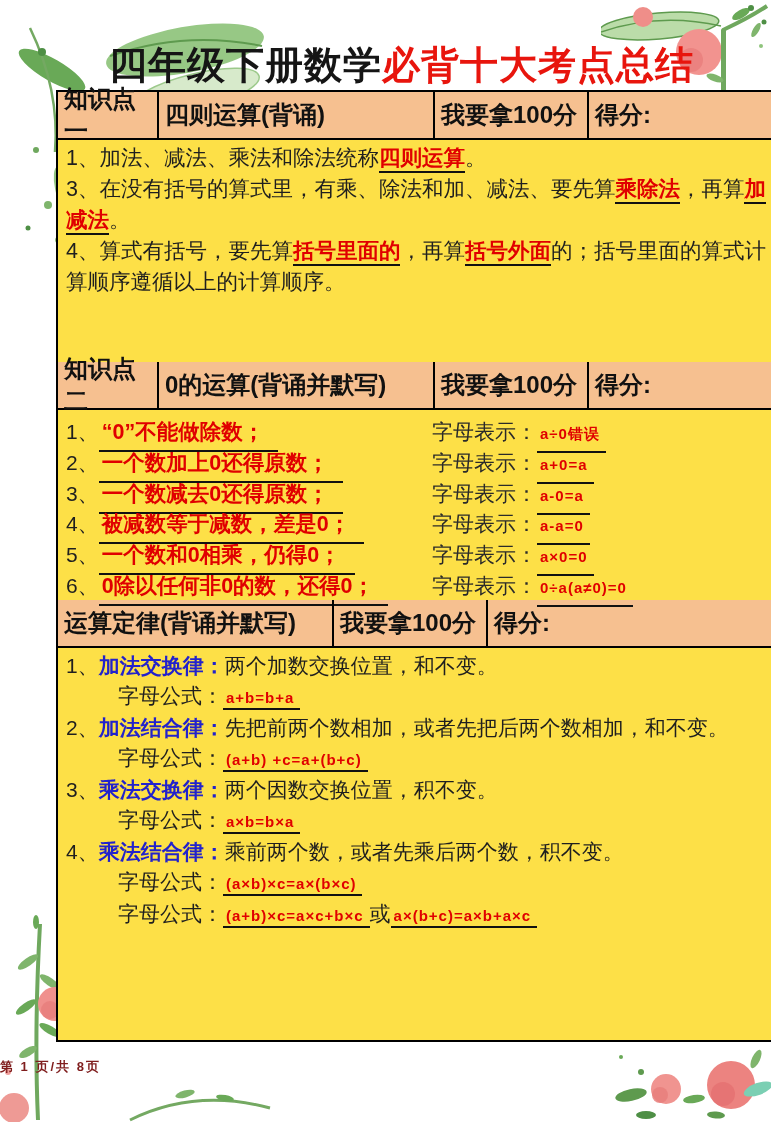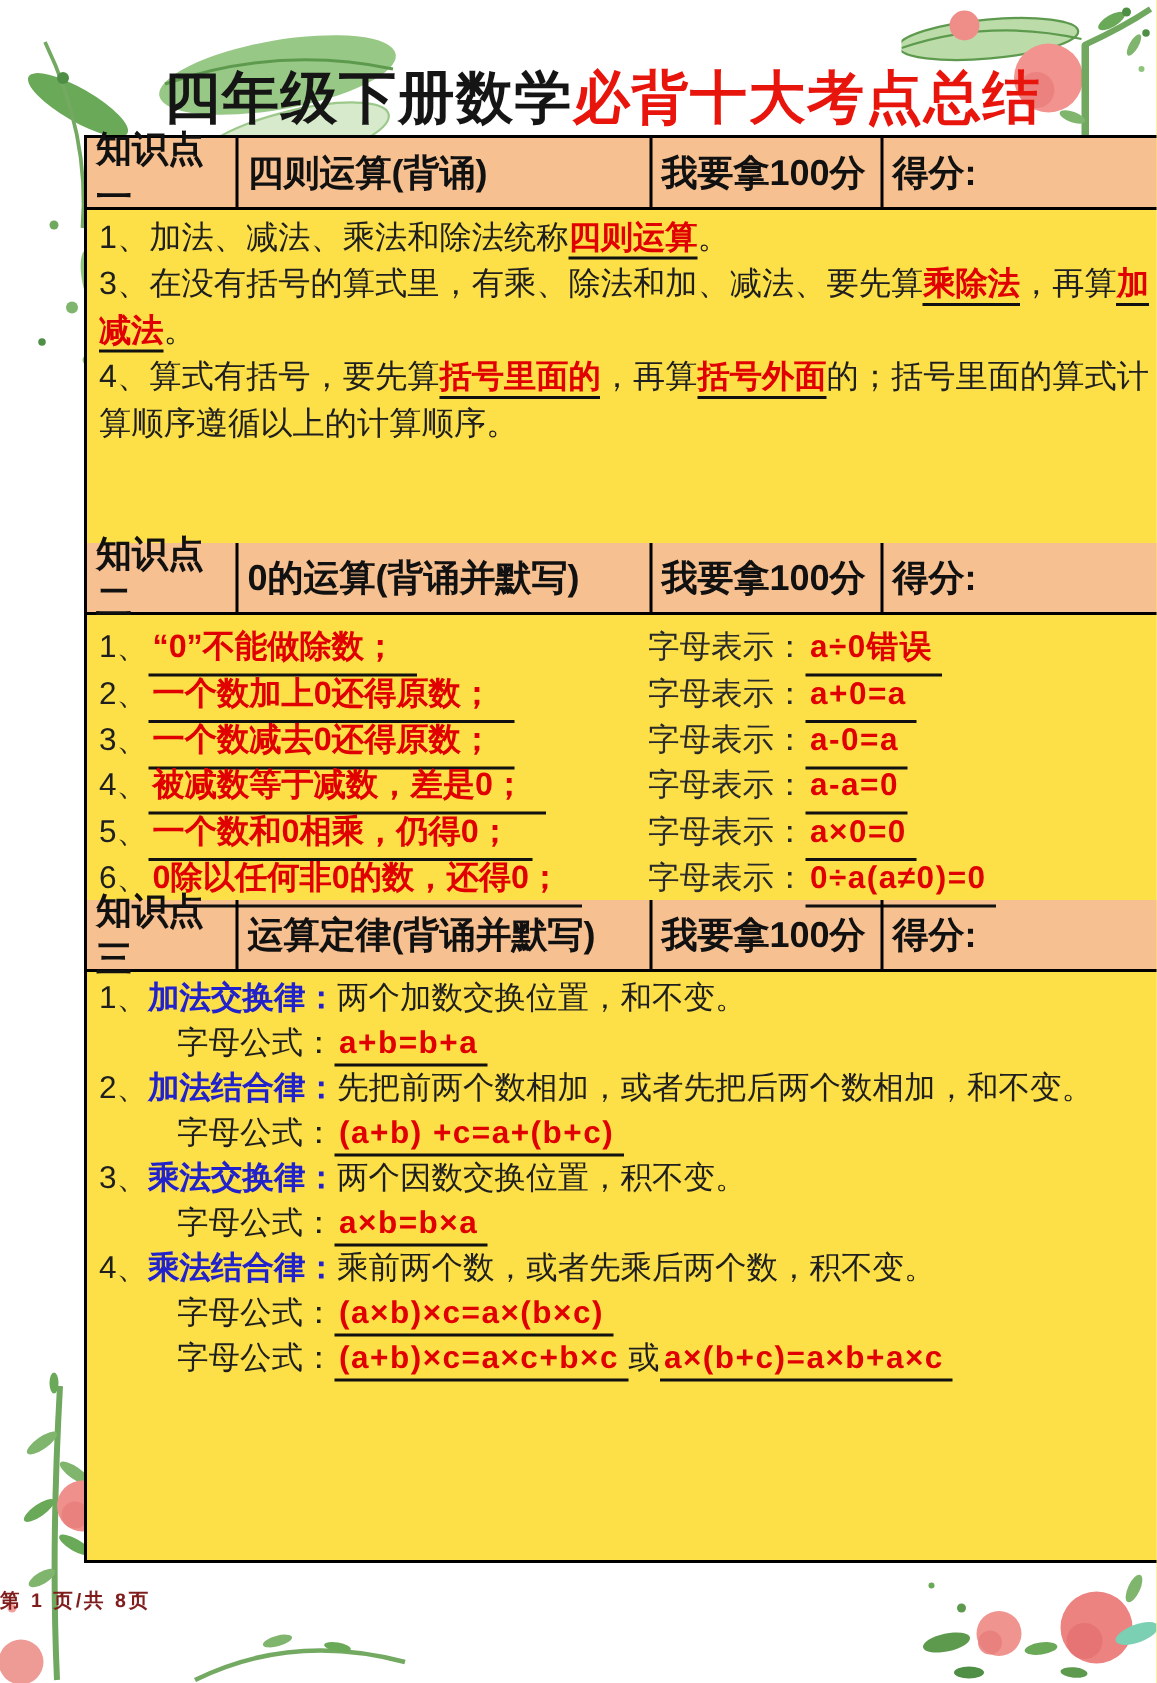--- a/index.html
+++ b/index.html
@@ -54,21 +54,21 @@
 
   .z-row{display:flex;align-items:baseline;height:30.8px;}
   .z-left{width:366px;display:flex;align-items:baseline;flex:none;}
   .z-num{font-size:21px;flex:none;}
   .z-stmt{
     font-size:21.5px;color:#e00000;font-weight:bold;
     border-bottom:2.5px solid #111;padding:0 14px 2px 3px;white-space:nowrap;
   }
   .z-label{font-size:21px;color:#2a2a2a;flex:none;}
   .formula{
-    font-size:21px;color:#e00000;font-weight:bold;letter-spacing:1px;
+    font-size:15px;color:#e00000;font-weight:bold;letter-spacing:1px;
     border-bottom:2.5px solid #111;padding:0 6px 2px 3px;white-space:nowrap;
   }
   .k-line{margin:0;}
   .k-indent{padding-left:52px;}
   .or{color:#1f1f1f;font-weight:normal;}
 
   .footer{
     position:absolute;top:1058px;left:0;width:100%;
     text-align:left;font-size:13px;font-weight:bold;color:#7f1d1d;
     letter-spacing:2px;
@@ -232,21 +232,20 @@
       <div class="z-left">
           <span class="z-num">6、</span>
           <span class="z-stmt">0除以任何非0的数，还得0；</span>
         </div>
       <span class="z-label">字母表示：</span>
         <span class="formula">0÷a(a≠0)=0</span>
     </div>
   </div>
 
   <div class="hrow">
-    <div class="hc c1">知识点三</div>
     <div class="hc c2">运算定律(背诵并默写)</div>
     <div class="hc c3">我要拿100分</div>
     <div class="hc c4">得分:</div>
   </div>
 
   <div class="content s3">
     <div class="k-line"><span>1、</span><span class="blue">加法交换律：</span><span>两个加数交换位置，和不变。</span></div>
     <div class="k-line k-indent"><span>字母公式：</span><span class="formula">a+b=b+a</span></div>
 
     <div class="k-line"><span>2、</span><span class="blue">加法结合律：</span><span>先把前两个数相加，或者先把后两个数相加，和不变。</span></div>

